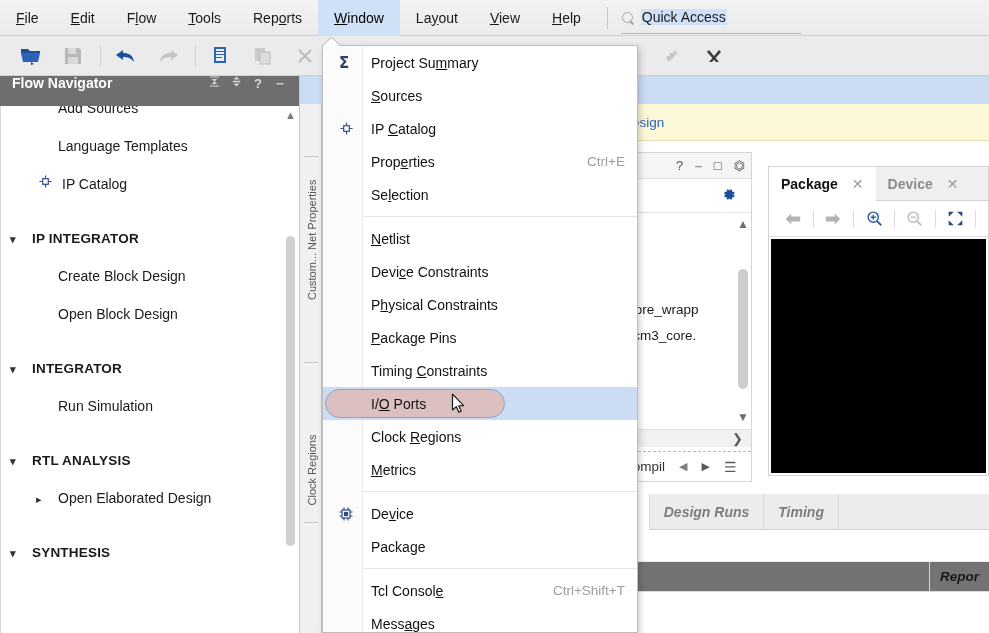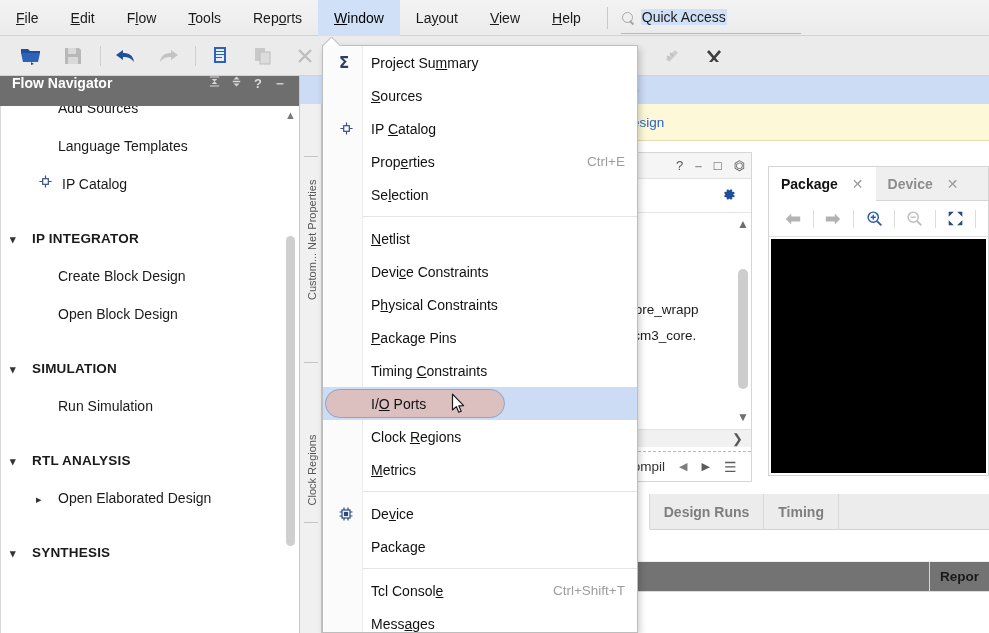--- a/index.html
+++ b/index.html
@@ -183,21 +183,21 @@
     border-bottom:1px solid #e3e3e3; background:#fff;
   }
   .pkg-tb {
     width:34px; height:26px; display:flex; align-items:center; justify-content:center;
   }
   .pkg-tbsep { width:1px;height:18px;background:#dcdcdc;margin:0 4px; }
   .pkg-canvas { position:absolute; left:2px; right:2px; top:72px; bottom:2px; background:#000; }
 
   
   .bot-panel {
-    position:absolute; left:560px; top:494px; width:429px; height:139px; background:#fff;
+    position:absolute; left:560px; top:494px; width:429px; height:139px; background:#fff;font-style:italic;
   }
   .bot-tabs { display:flex; height:36px; background:#ececec; border-bottom:1px solid #d2d2d2; }
   .bot-tab {
     display:flex; align-items:center; gap:14px; padding:0 14px; height:36px;
     font-size:14px; font-weight:bold; color:#7e7e7e; border-right:1px solid #d8d8d8;
   }
   .bot-tab.active { background:#fff; color:#111; border-bottom:1px solid #fff; }
   .bot-tab .x { font-weight:normal; color:#9a9a9a; font-size:14px; }
   .bot-toolrow { height:32px; background:#fff; border-bottom:1px solid #efefef; }
   .bot-th {
@@ -435,21 +435,21 @@
       <span>Create Block Design</span>
     </div>
     <div class="fn-row indent">
       <span>Open Block Design</span>
     </div>
 
     <div class="fn-spacer"></div>
 
     <div class="fn-row section">
       <span class="caret">▾</span>
-      <span>SIMULATION</span>
+      <span>INTEGRATOR</span>
     </div>
     <div class="fn-row indent">
       <span>Run Simulation</span>
     </div>
 
     <div class="fn-spacer"></div>
 
     <div class="fn-row section">
       <span class="caret">▾</span>
       <span>RTL ANALYSIS</span>

